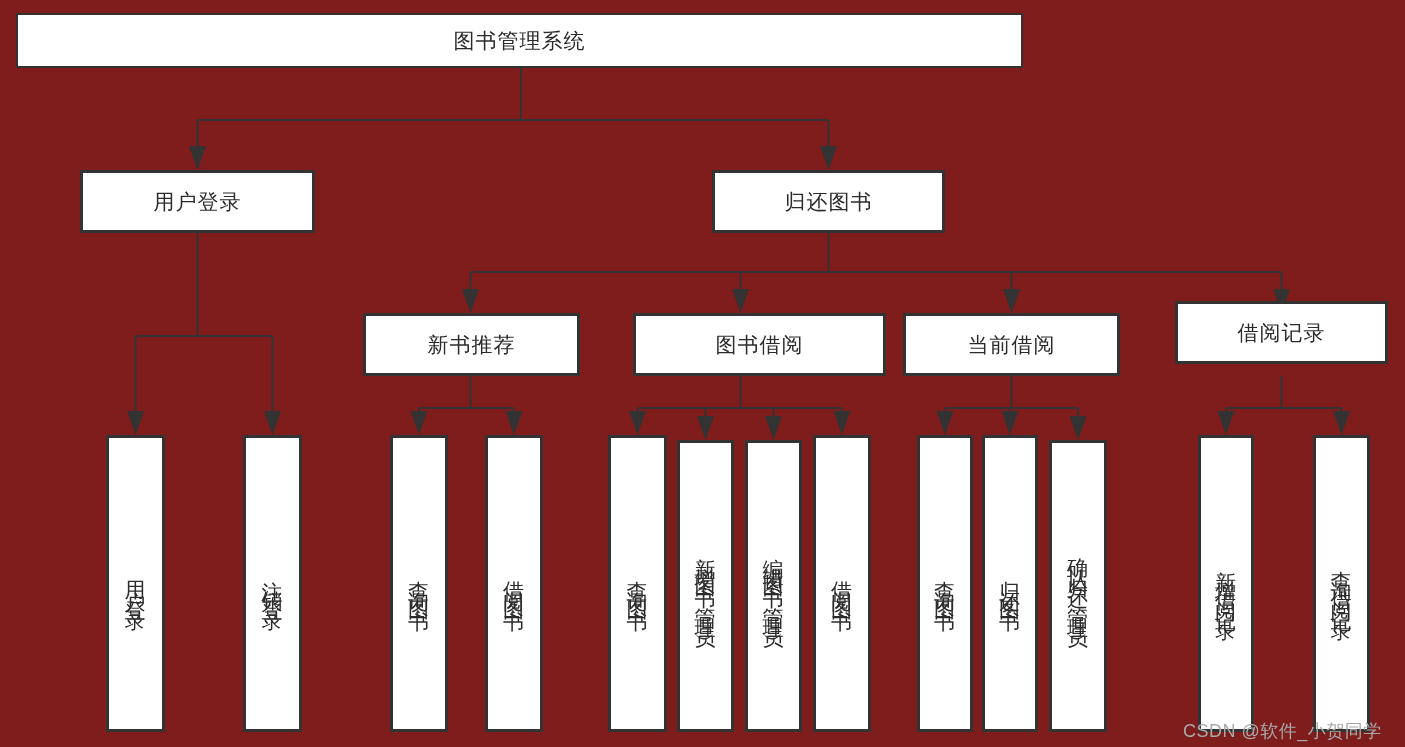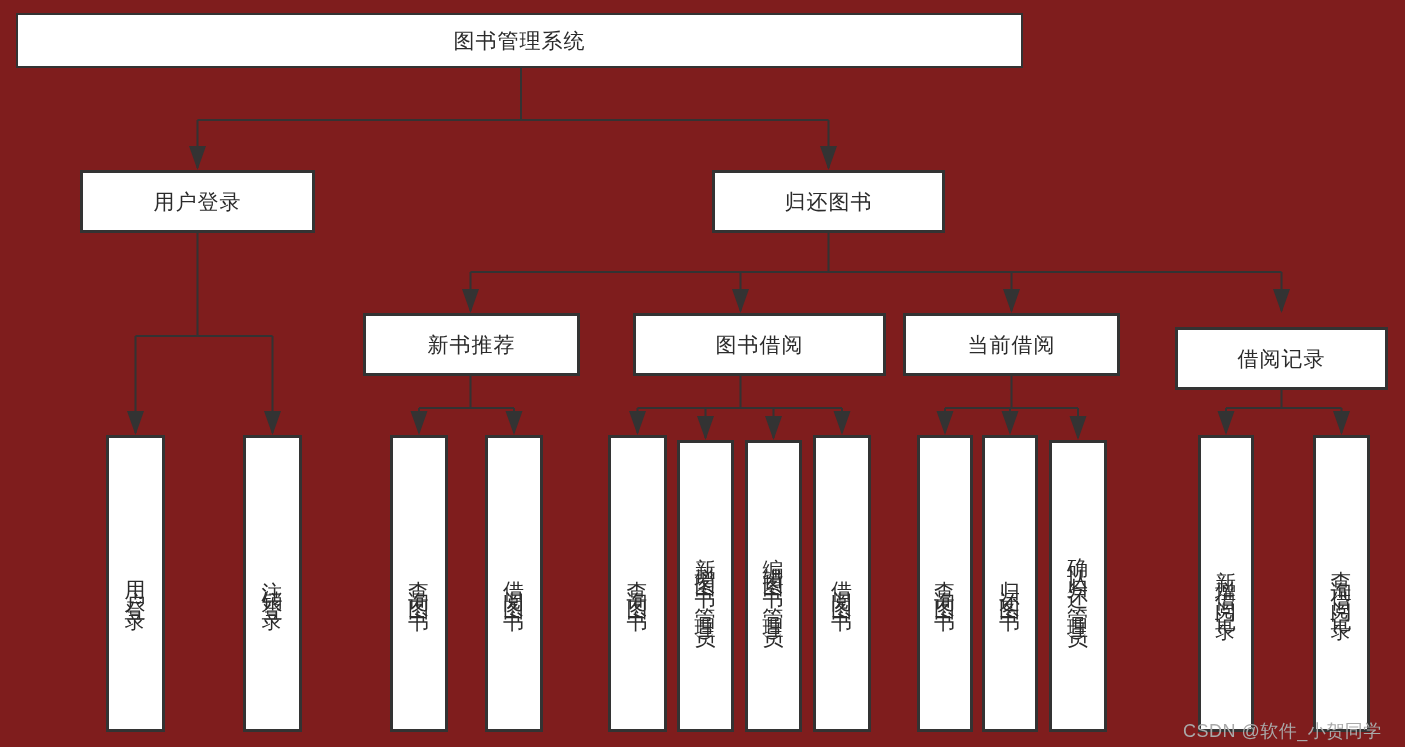--- a/index.html
+++ b/index.html
@@ -138,21 +138,21 @@
 
   <div class="node" style="left:363px; top:313px; width:217px; height:63px;">
     <span class="hlabel">新书推荐</span>
   </div>
   <div class="node" style="left:633px; top:313px; width:253px; height:63px;">
     <span class="hlabel">图书借阅</span>
   </div>
   <div class="node" style="left:903px; top:313px; width:217px; height:63px;">
     <span class="hlabel">当前借阅</span>
   </div>
-  <div class="node" style="left:1175px; top:327px; width:213px; height:63px;">
+  <div class="node" style="left:1175px; top:301px; width:213px; height:63px;">
     <span class="hlabel">借阅记录</span>
   </div>
 
   <div class="node leaf" style="left:106px; top:435px; width:59px; height:297px;">
     <span class="vlabel">用户登录</span>
   </div>
   <div class="node leaf" style="left:243px; top:435px; width:59px; height:297px;">
     <span class="vlabel">注销登录</span>
   </div>
 

